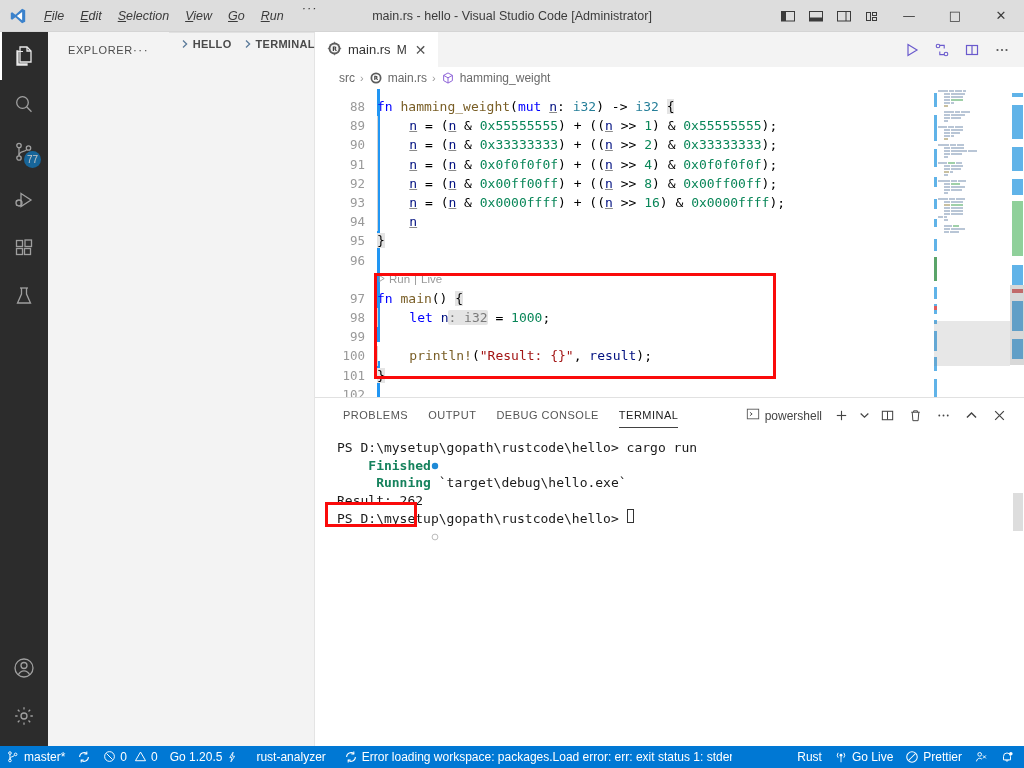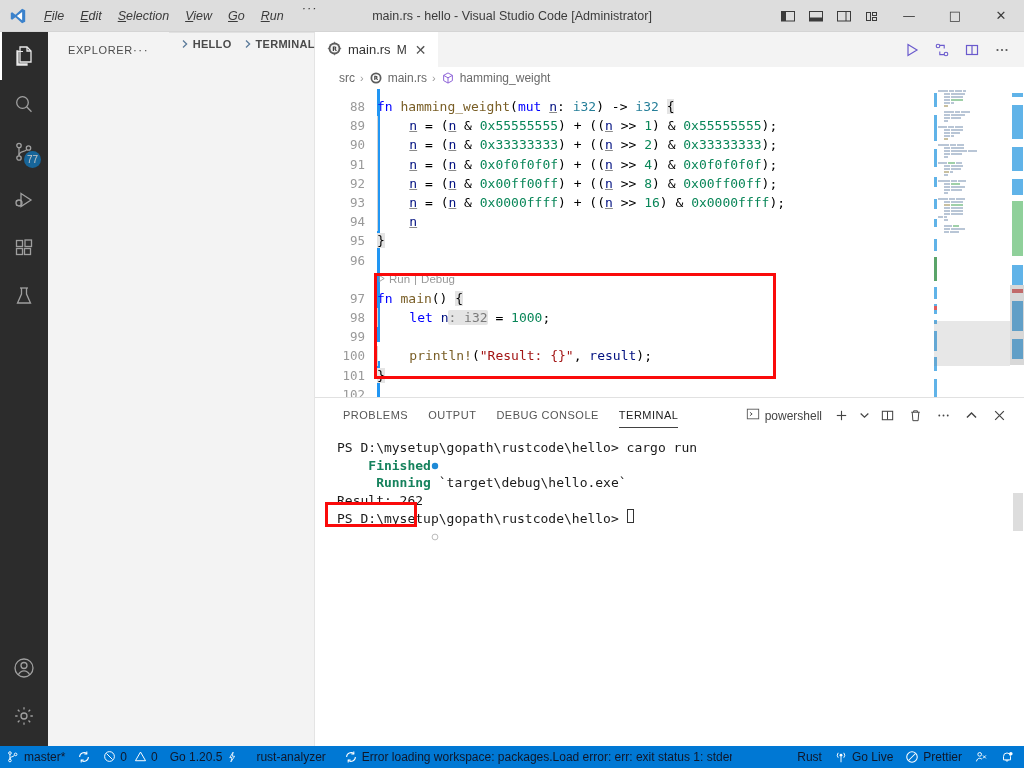--- a/index.html
+++ b/index.html
@@ -172,21 +172,21 @@
     font-size: 13px; line-height: 17.5px; color: #1a1a1a; position: relative; overflow: hidden;
   }
   .tline { white-space: pre; display: flex; align-items: baseline; height: 17.5px; }
   .tdot { width: 16px; display:inline-block; text-align:center; }
   .t-green { color: #16825d; font-weight: bold; }
   .t-cursor { display: inline-block; width: 7px; height: 14px; border: 1px solid #333; vertical-align: -2px; }
   .panel-vscroll { position: absolute; right: 1px; width: 10px; background: rgba(100,100,100,.22); }
 
   
   .statusbar {
-    height: 22px; flex: 0 0 22px; background: #0078d4; color: #0f172a;
+    height: 22px; flex: 0 0 22px; background: #0078d4; color: #ffffff;
     display: flex; align-items: center; font-size: 12px;
   }
   .sb-item { height: 22px; display: flex; align-items: center; gap: 4px; padding: 0 6px; white-space: nowrap; }
   .sb-right { margin-left: auto; display: flex; align-items: center; }
   .sb-err { max-width: 400px; overflow: hidden; text-overflow: clip; }
 
   
   .anno { position: absolute; border: 3px solid #fa0a0a; pointer-events: none; z-index: 30; }
 </style>
 </head>
@@ -483,21 +483,21 @@
           </div>
 
           <div class="codelens">
             <span>
               <svg width="9" height="9" viewBox="0 0 10 10" style="margin-right:3px">
                   <path d="M2.5 1.5 L8 5 L2.5 8.5 Z" fill="none" stroke="#999" stroke-width="1"></path>
                 </svg>
             </span>
             <span>Run</span>
             <span style="margin:0 4px">|</span>
-            <span>Debug</span>
+            <span>Live</span>
           </div>
 
           <div class="cline">
             <span class="gutter">97</span>
             <span class="ctext"><span class="k">fn</span> <span class="fnn">main</span><span class="op">()</span> <span class="op" style="background:#e4e4e4">{</span></span>
           </div>
 
           <div class="cline">
             <span class="gutter">98</span>
             <span class="ctext indentguide">    <span class="k">let</span> <span class="var">n</span><span class="hint">: i32</span> <span class="op">=</span> <span class="num">1000</span><span class="op">;</span></span>

